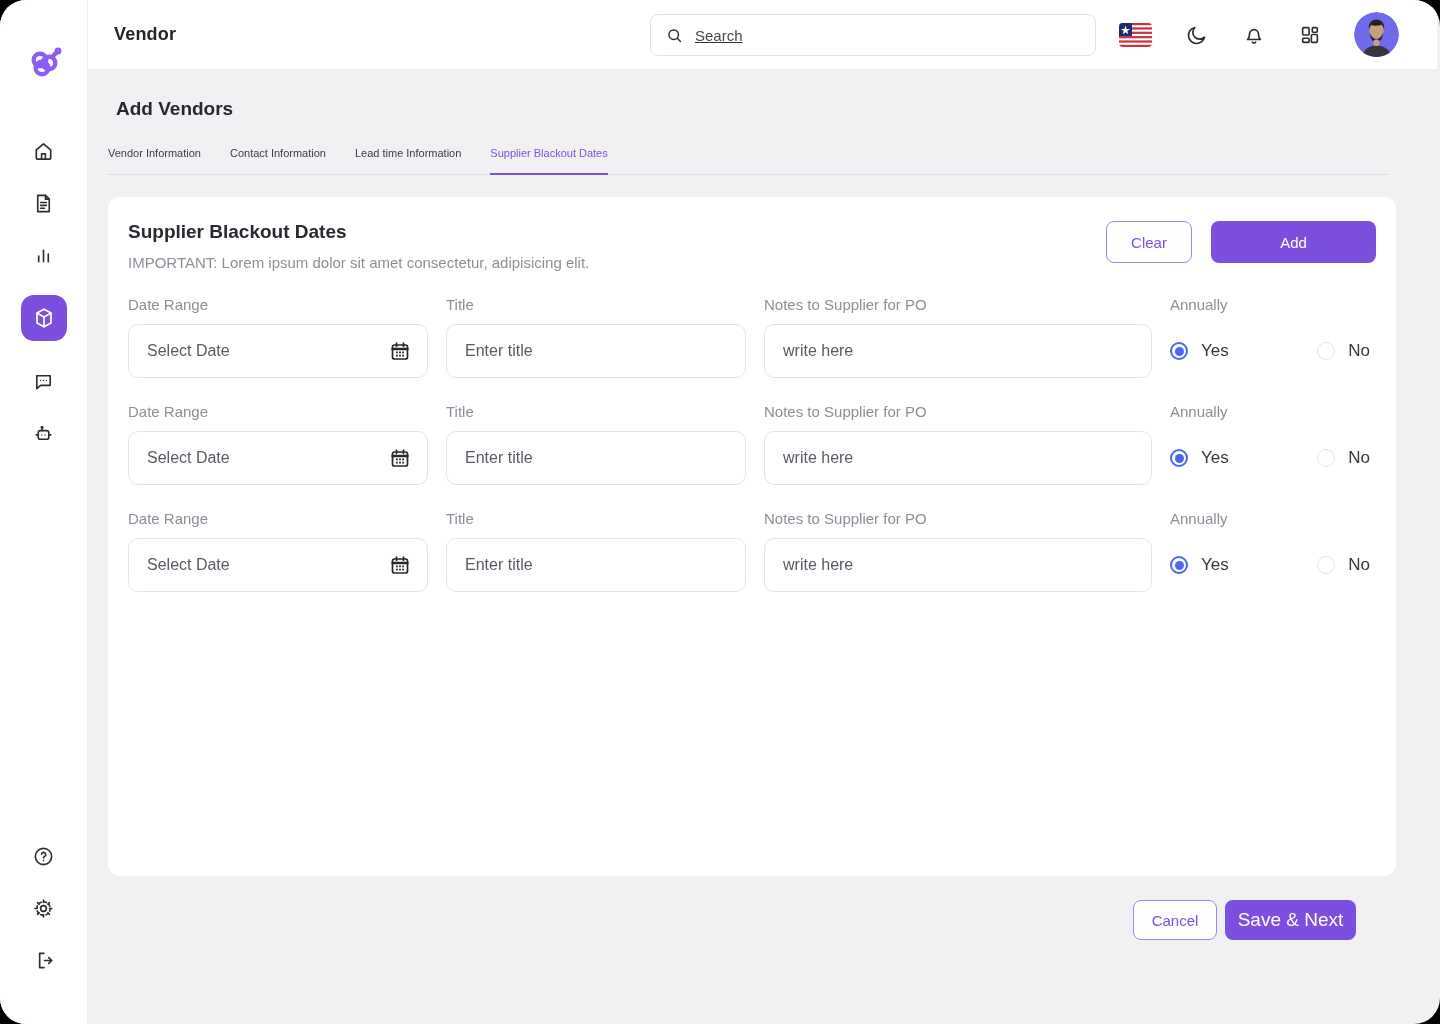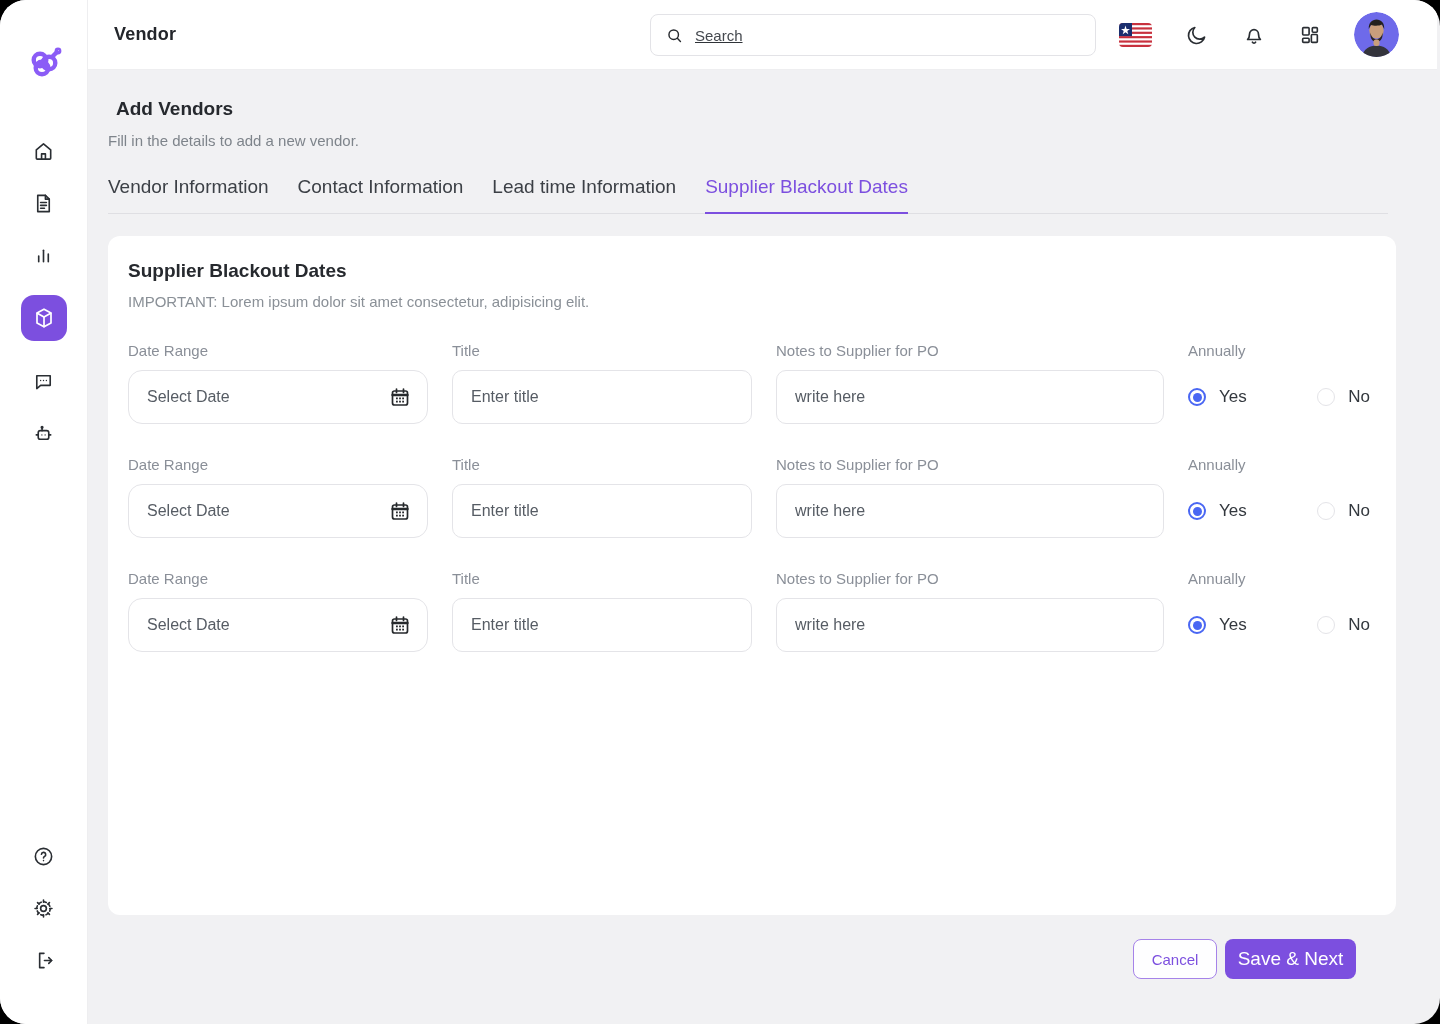--- a/index.html
+++ b/index.html
@@ -24,39 +24,39 @@
   .hicon { display:flex; align-items:center; justify-content:center; color:#2A2E33; cursor:pointer; }
   .flag-wrap { width:33px; height:24px; border-radius:4px; overflow:hidden; box-shadow:0 0 0 1px rgba(0,0,0,.06) inset; }
   .avatar { width:45px; height:45px; border-radius:50%; overflow:hidden; }
 
   
   .main { position:absolute; left:88px; top:70px; right:0; bottom:0; padding:28px 44px 0 20px; overflow:hidden; }
   .page-title { font-size:19px; font-weight:bold; color:#26292E;margin-left:8px; }
   .page-sub { margin-top:12px; font-size:15px; color:#7E848B; }
 
   .tabs { margin-top:27px; display:flex; gap:29px; border-bottom:1px solid #DFDFE3; width:1280px; }
-  .tab { padding-bottom:14px; font-size:19px; color:#3C4046; cursor:pointer; }
+  .tab { padding-bottom:14px; font-size:11px; color:#3C4046; cursor:pointer; }
   .tab.active { color:#7C4FDF; border-bottom:2px solid #7C4FDF; margin-bottom:-1px; }
 
   .card { margin-top:22px; width:1288px; height:679px; background:#fff; border-radius:12px; padding:24px 20px; }
   .card-head { display:flex; justify-content:space-between; align-items:flex-start; }
   .card-title { font-size:19px; font-weight:bold; color:#26292E; }
   .card-note { margin-top:11px; font-size:15px; color:#8A9097; }
   .head-actions { display:flex; gap:19px; }
   .btn { font-family:inherit; font-size:15px; border-radius:8px; cursor:pointer; }
   .btn-outline { width:86px; height:42px; border:1px solid #A683E9; color:#7C4FDF; background:#FEFEFF; }
   .btn-primary { width:165px; height:42px; border:none; background:#7C4FDF; color:#fff; }
 
-  .form-row { display:grid; grid-template-columns:300px 300px 388px 1fr; column-gap:24px; margin-top:32px; }
+  .form-row { display:grid; grid-template-columns:300px 300px 388px 1fr; column-gap:18px; margin-top:25px; }
   .form-row:first-of-type { margin-top:21px; }
   .field-label { font-size:15px; color:#8A8F98; margin-bottom:11px; }
   .input-wrap { position:relative; }
   .text-input { width:100%; height:54px; border:1px solid #E4E4E8; border-radius:10px; padding:0 18px; font-size:16px; color:#2F3338; font-family:inherit; outline:0; background:#fff; }
   .text-input::placeholder { color:#565C64; opacity:1; }
-  .date-input { padding-right:34px;border-radius:14px; }
+  .date-input { padding-right:34px; }
   .cal-icon { position:absolute; right:16px; top:15px; color:#26292C; pointer-events:none; }
   .radio-row { height:54px; display:flex; align-items:center; justify-content:space-between; padding-right:6px; }
   .radio-opt { display:flex; align-items:center; gap:13px; cursor:pointer; }
   .radio { width:18px; height:18px; border-radius:50%; background:#fff; position:relative; flex:none; }
   .radio.checked { border:2px solid #4A67F3; }
   .radio.checked::after { content:""; position:absolute; left:50%; top:50%; width:9px; height:9px; margin:-4.5px 0 0 -4.5px; border-radius:50%; background:#4A67F3; }
   .radio.unchecked { border:1.5px solid #E4E4E8; }
   .radio-label { font-size:17px; color:#33383E; }
 
   .footer { width:1288px; display:flex; justify-content:flex-end; gap:8px; margin-top:24px; padding-right:40px; }
@@ -208,34 +208,37 @@
           <path d="M16.5 20.5c.6 4.4 3.3 6.8 6 6.8s5.4-2.4 6-6.8c.6 5-1.3 9.3-6 9.3s-6.6-4.3-6-9.3z" fill="#2B2623"></path>
           <path d="M8 45c1.5-8 7.5-11.5 14.5-11.5S35.5 37 37 45z" fill="#34343C"></path>
           <rect x="19.5" y="27.5" width="6" height="6.5" rx="2.5" fill="#C99E7C"></rect>
         </svg>
       </div>
     </div>
   </header>
 
   <main class="main">
     <h1 class="page-title">Add Vendors</h1>
-    <div class="page-sub">Fill in the details to add a new vendor.</div>
 
     <div class="tabs">
       <div class="tab">Vendor Information</div>
       <div class="tab">Contact Information</div>
       <div class="tab">Lead time Information</div>
       <div class="tab active">Supplier Blackout Dates</div>
     </div>
 
     <section class="card">
       <div class="card-head">
         <div>
           <h2 class="card-title">Supplier Blackout Dates</h2>
           <div class="card-note">IMPORTANT: Lorem ipsum dolor sit amet consectetur, adipisicing elit.</div>
+        </div>
+        <div class="head-actions">
+          <button class="btn btn-outline">Clear</button>
+          <button class="btn btn-primary">Add</button>
         </div>
       </div>
 
       <div class="form-row">
         <div>
           <div class="field-label">Date Range</div>
           <div class="input-wrap">
             <input class="text-input date-input" placeholder="Select Date" style="">
             <svg class="cal-icon" width="24" height="24" viewBox="0 0 24 24" fill="none" stroke="currentColor" stroke-width="1.7" stroke-linecap="round">
               <rect x="4.5" y="6" width="15" height="14" rx="2"></rect>

